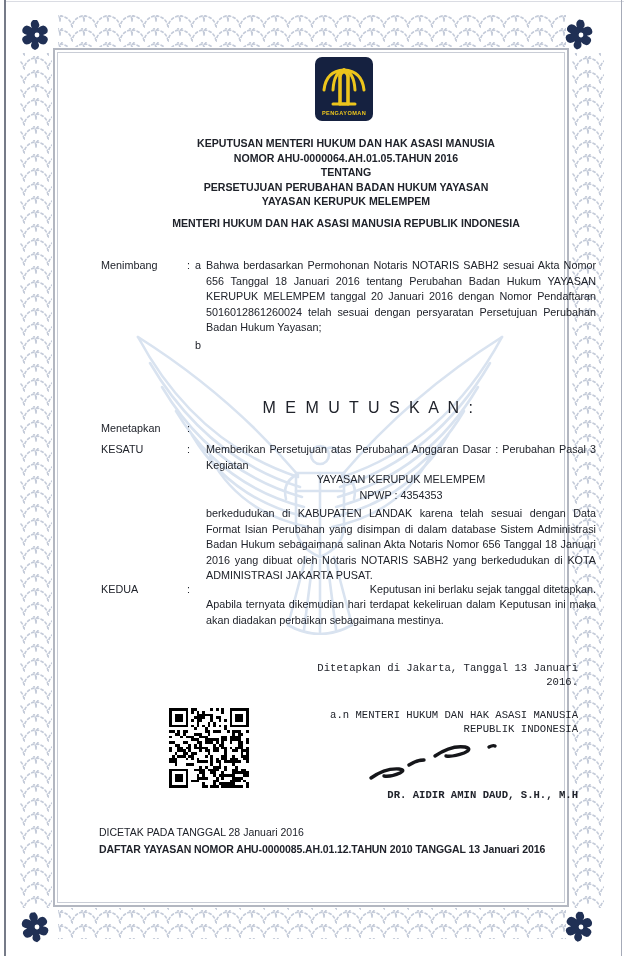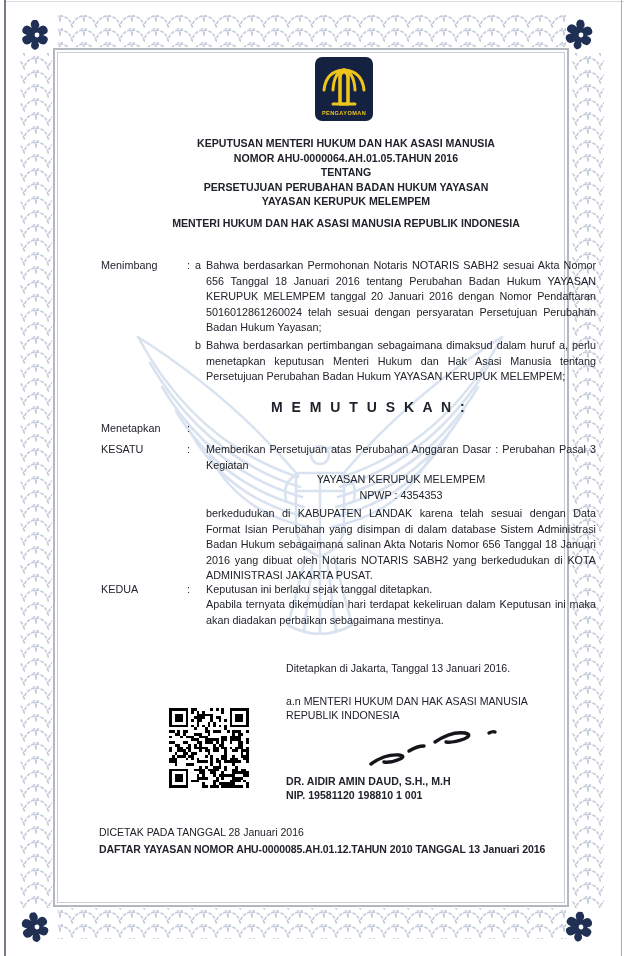--- a/index.html
+++ b/index.html
@@ -23,24 +23,24 @@
     font-weight:bold;font-size:10.6px;line-height:14.6px;}
   .title-gap{height:7px;}
 
   .row-label{position:absolute;left:67px;white-space:nowrap;}
   .row-colon{position:absolute;left:153px;}
   .row-letter{position:absolute;left:161px;}
   .para{position:absolute;left:172px;width:390px;text-align:justify;}
   .center-line{position:absolute;left:172px;width:390px;text-align:center;}
 
   .memutuskan{position:absolute;left:335px;top:400px;transform:translateX(-50%);
-    font-weight:bold;letter-spacing:2.5px;white-space:nowrap;font-size:14px;}
-
-  .signature-block{position:absolute;left:252px;top:661px;width:292px;text-align:left;
-    font-size:10.6px;line-height:14px;}
+    font-weight:normal;letter-spacing:2.5px;white-space:nowrap;font-size:16px;}
+
+  .signature-block{position:absolute;left:252px;top:661px;width:292px;text-align:right;
+    font-size:10.6px;line-height:14px;font-family:Liberation Mono, monospace;}
   .sig-place-date{margin-bottom:19px;}
   .sig-scribble{width:150px;height:46px;margin:4px auto 2px auto;display:block;}
   .sig-name{font-weight:bold;}
   .sig-nip{font-weight:bold;}
 
   .qr{position:absolute;left:135px;top:708px;width:80px;height:80px;}
 
   .footer-block{position:absolute;left:65px;top:824px;width:500px;font-size:10.5px;line-height:17px;}
   .footer-register{font-weight:bold;letter-spacing:-0.1px;}
 
@@ -141,55 +141,53 @@
     <div class="title-gap"></div>
     <div>MENTERI HUKUM DAN HAK ASASI MANUSIA REPUBLIK INDONESIA</div>
   </div>
 
   <div class="row-label" style="top:258px">Menimbang</div>
   <div class="row-colon" style="top:258px">:</div>
   <div class="row-letter" style="top:258px">a</div>
   <div class="para" style="top:258px">Bahwa berdasarkan Permohonan Notaris NOTARIS SABH2 sesuai Akta Nomor 656 Tanggal 18 Januari 2016 tentang Perubahan Badan Hukum YAYASAN KERUPUK MELEMPEM tanggal 20 Januari 2016 dengan Nomor Pendaftaran 5016012861260024 telah sesuai dengan persyaratan Persetujuan Perubahan Badan Hukum Yayasan;</div>
 
   <div class="row-letter" style="top:338px">b</div>
-  <div class="para" style="top:338px">Bahwa berdasarkan pertimbangan sebagaimana dimaksud dalam huruf a, perlu menetapkan keputusan Menteri Hukum dan Hak Asasi Manusia tentang Persetujuan Perubahan Badan Hukum YAYASAN KERUPUK MELEMPEM;</div>
 
   <div class="memutuskan">M E M U T U S K A N :</div>
 
   <div class="row-label" style="top:421px">Menetapkan</div>
   <div class="row-colon" style="top:421px">:</div>
 
   <div class="row-label" style="top:442px">KESATU</div>
   <div class="row-colon" style="top:442px">:</div>
   <div class="para" style="top:442px">Memberikan Persetujuan atas Perubahan Anggaran Dasar : Perubahan Pasal 3 Kegiatan</div>
 
   <div class="center-line" style="top:472px">YAYASAN KERUPUK MELEMPEM</div>
   <div class="center-line" style="top:488px">NPWP : 4354353</div>
 
   <div class="para" style="top:506px">berkedudukan di KABUPATEN LANDAK karena telah sesuai dengan Data Format Isian Perubahan yang disimpan di dalam database Sistem Administrasi Badan Hukum sebagaimana salinan Akta Notaris Nomor 656 Tanggal 18 Januari 2016 yang dibuat oleh Notaris NOTARIS SABH2 yang berkedudukan di KOTA ADMINISTRASI JAKARTA PUSAT.</div>
 
   <div class="row-label" style="top:582px">KEDUA</div>
   <div class="row-colon" style="top:582px">:</div>
-  <div class="para" style="top:582px;text-align:left">Keputusan ini berlaku sejak tanggal ditetapkan.</div>
+  <div class="para" style="top:582px;text-align:right">Keputusan ini berlaku sejak tanggal ditetapkan.</div>
   <div class="para" style="top:597px">Apabila ternyata dikemudian hari terdapat kekeliruan dalam Keputusan ini maka akan diadakan perbaikan sebagaimana mestinya.</div>
 
   <div class="signature-block">
     <div class="sig-place-date">Ditetapkan di Jakarta, Tanggal 13 Januari 2016.</div>
     <div>a.n MENTERI HUKUM DAN HAK ASASI MANUSIA</div>
     <div>REPUBLIK INDONESIA</div>
     <svg class="sig-scribble" viewBox="0 0 150 46" xmlns="http://www.w3.org/2000/svg">
       <g fill="none" stroke="#15161a" stroke-width="3.4" stroke-linecap="round">
         <path d="M14,38 q14,-10 28,-9 q7,1 1,4 q-9,4 -16,3"></path>
         <path d="M52,25 q8,-5 15,-5"></path>
         <path d="M78,16 q16,-11 30,-9 q8,2 -1,6 q-11,4 -18,3"></path>
         <path d="M132,7 q4,-2 6,-1"></path>
       </g>
     </svg>
     <div class="sig-name">DR. AIDIR AMIN DAUD, S.H., M.H</div>
-    <div class="sig-nip">NIP. 19581120 198810 1 001</div>
   </div>
 
   <svg class="qr" id="qr-svg" viewBox="0 0 29 29" shape-rendering="crispEdges" xmlns="http://www.w3.org/2000/svg">
       <rect x="0" y="0" width="29" height="29" fill="#ffffff"></rect>
       <rect x="8" y="0" width="1" height="1" fill="#000"></rect>
       <rect x="9" y="0" width="1" height="1" fill="#000"></rect>
       <rect x="15" y="0" width="1" height="1" fill="#000"></rect>
       <rect x="17" y="0" width="1" height="1" fill="#000"></rect>
       <rect x="19" y="0" width="1" height="1" fill="#000"></rect>
       <rect x="8" y="1" width="1" height="1" fill="#000"></rect>

